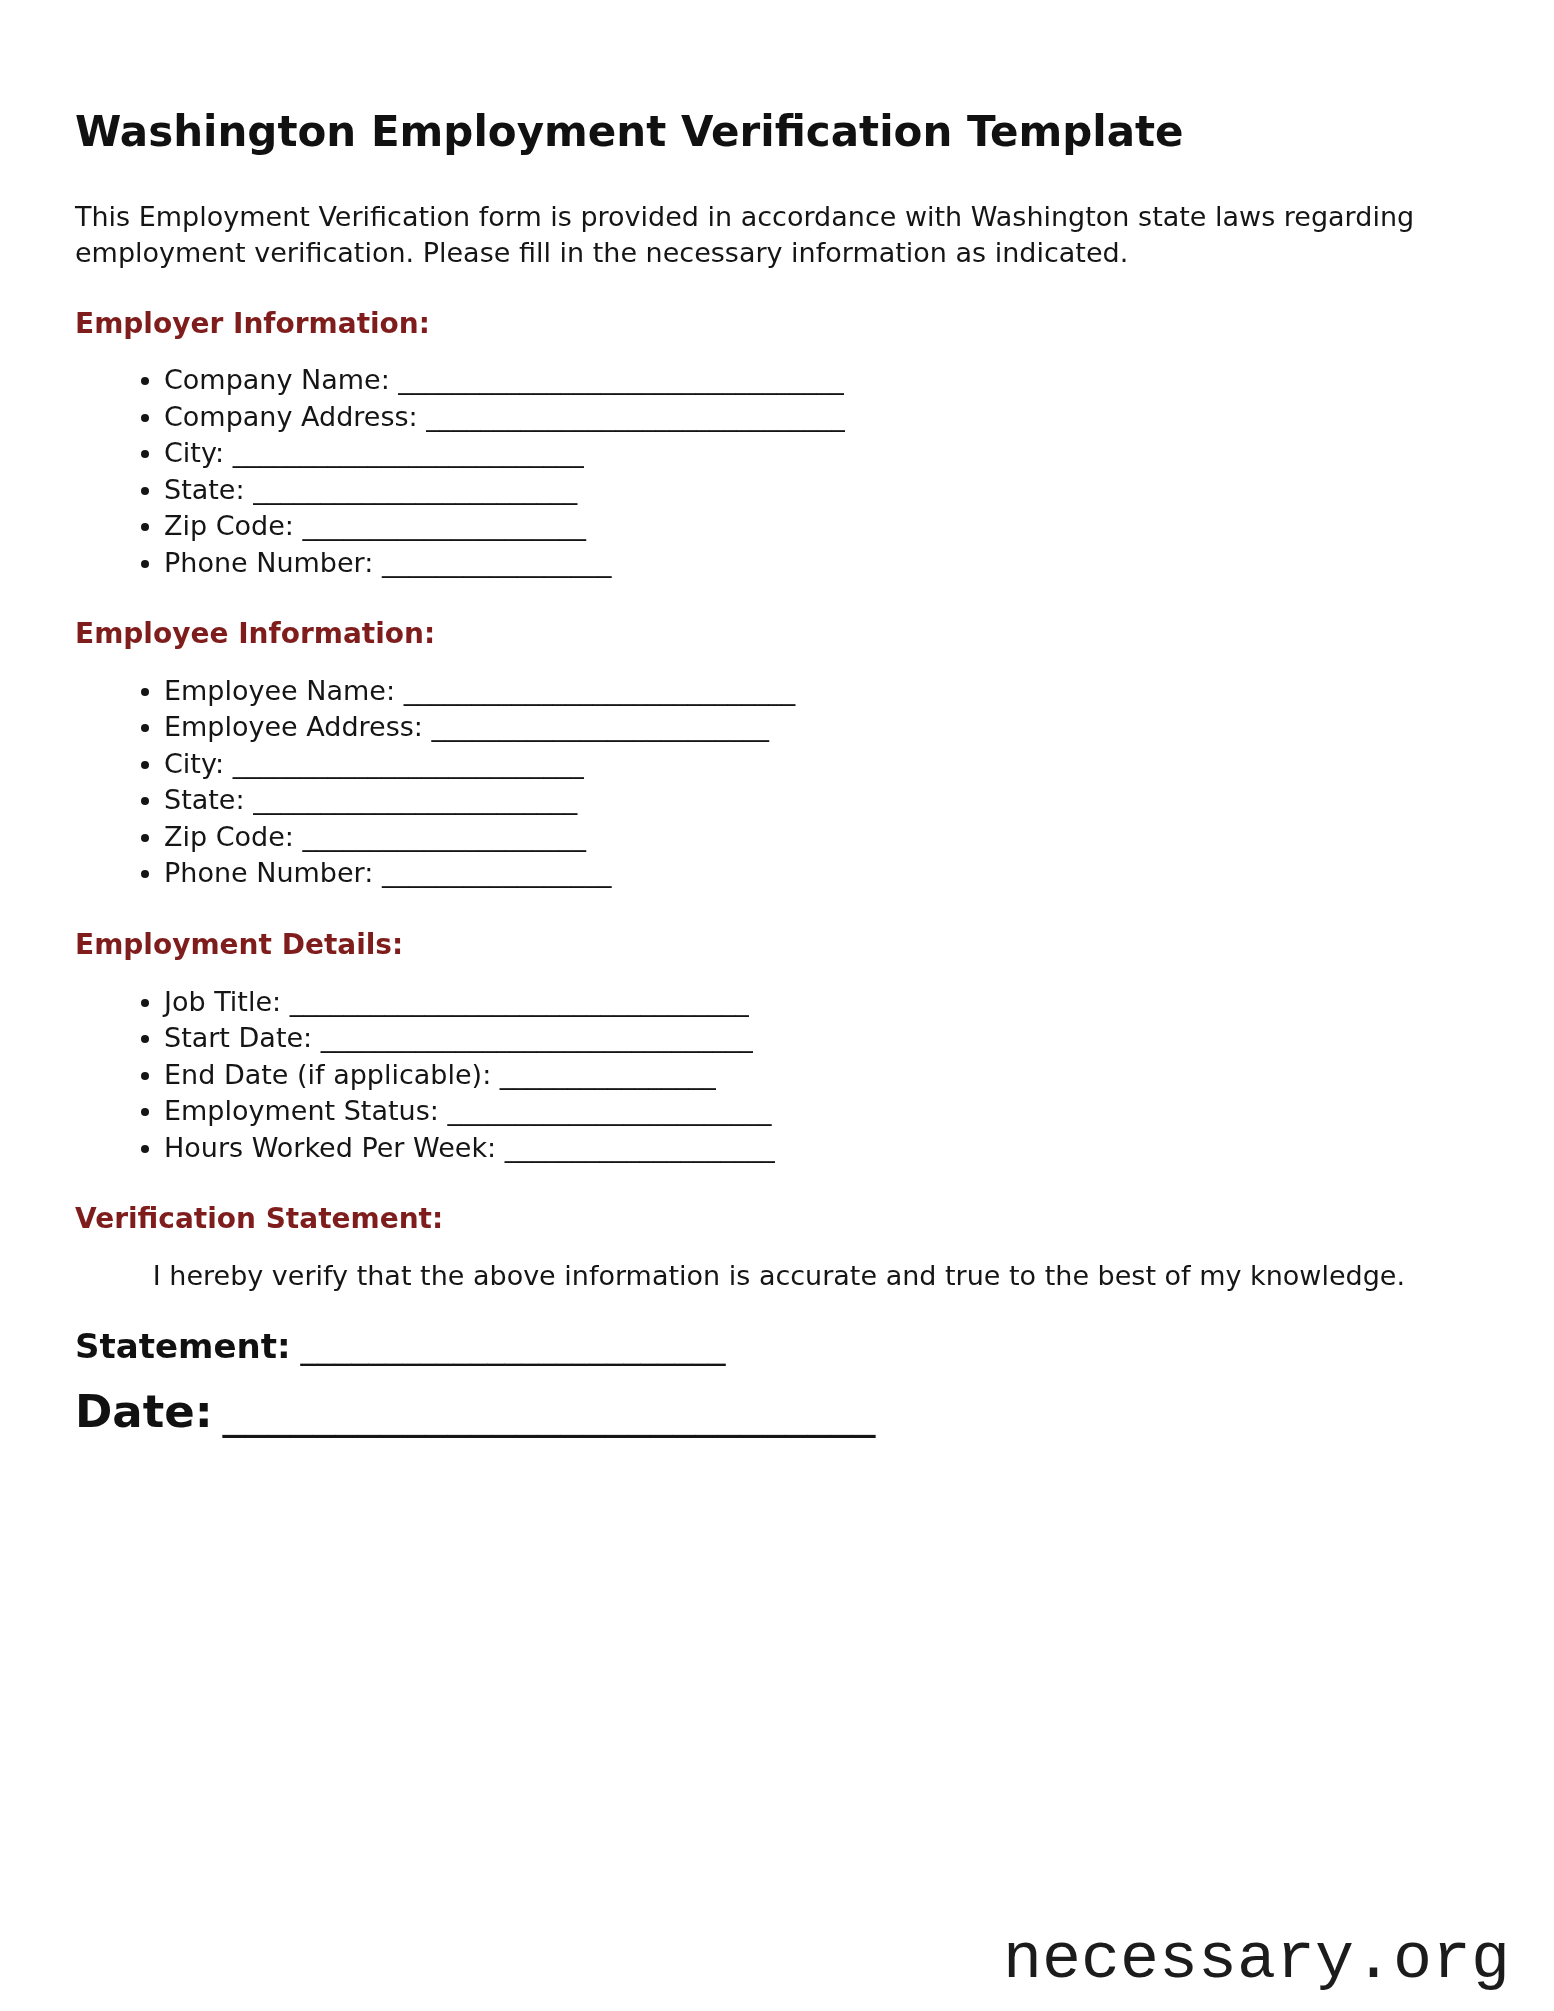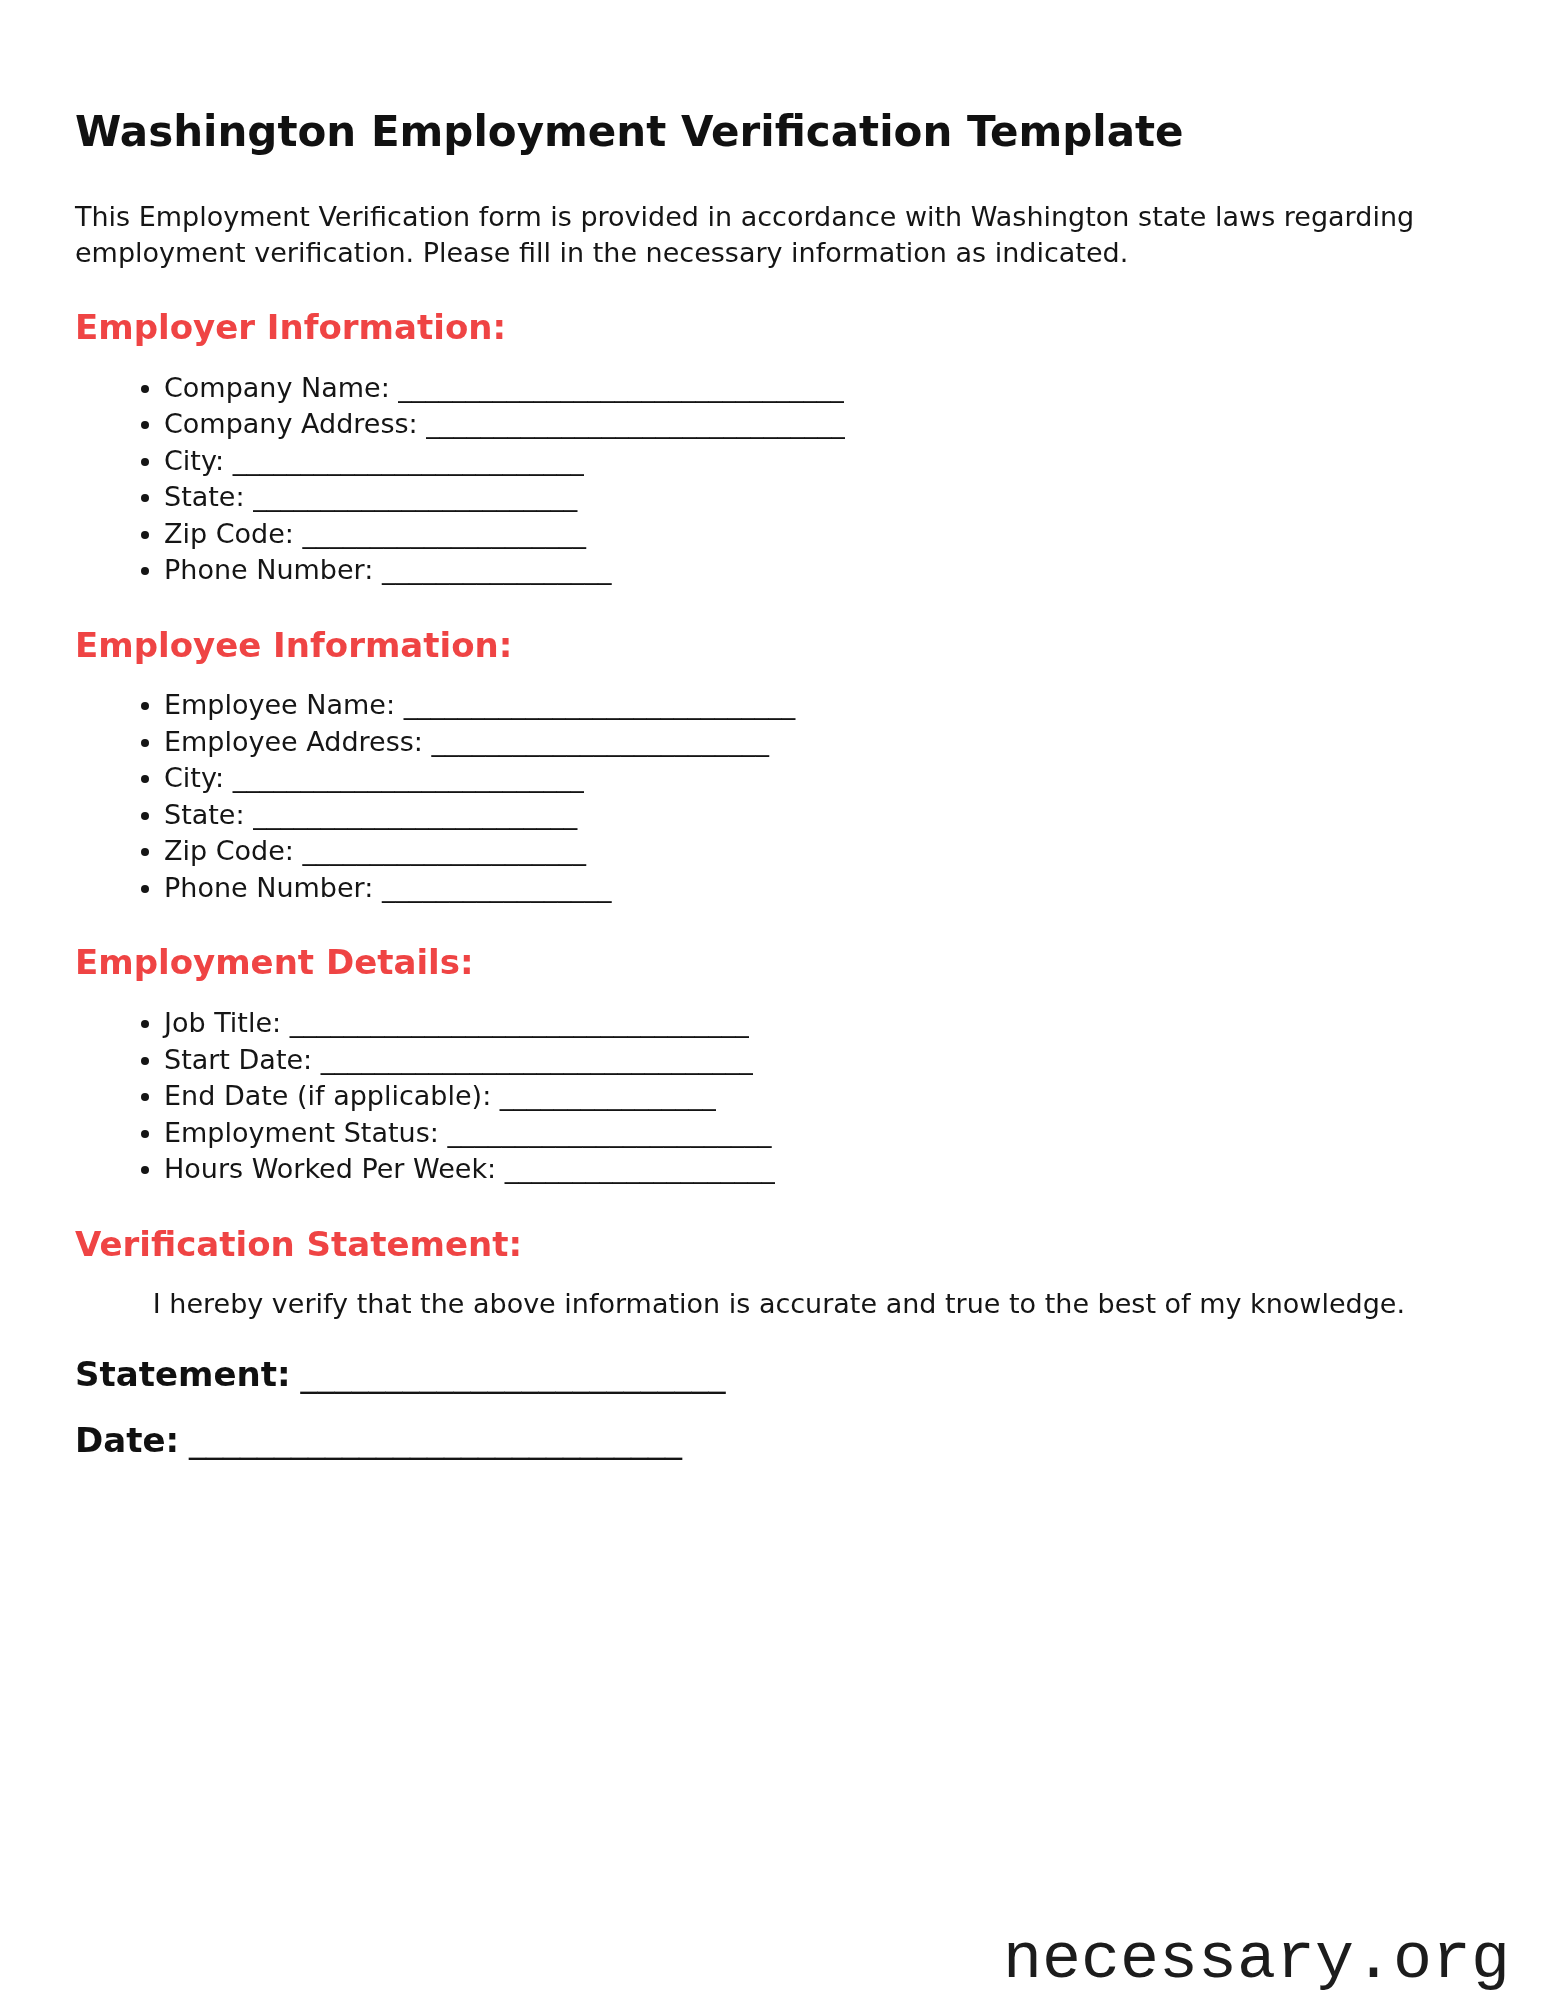--- a/index.html
+++ b/index.html
@@ -20,25 +20,25 @@
     line-height: 1.16;
     margin: 0 0 42px 0;
     color: #111111;
   }
   p.intro {
     font-size: 27px;
     line-height: 36px;
     margin: 0;
   }
   h2.section-heading {
-    font-size: 34px;
+    font-size: 28px;
     line-height: 1.2;
     font-weight: bold;
     margin: 36px 0 22px 0;
-    color: #ef4444;
+    color: #7f1d1d;
   }
   ul.field-list {
     list-style: disc;
     margin: 0;
     padding: 0 0 0 89px;
   }
   ul.field-list li {
     font-size: 27px;
     line-height: 36.5px;
     white-space: pre-wrap;
@@ -50,21 +50,21 @@
     max-width: 1330px;
     text-align: right;
   }
   p.sig-row {
     margin: 30px 0 0 0;
     font-size: 34px;
     line-height: 44px;
   }
   p.date-row {
     margin: 22px 0 0 0;
-    font-size: 34px;
+    font-size: 45px;
     line-height: 44px;
   }
   .bold-label { font-weight: bold; color: #111111; }
   .blank { font-weight: normal; margin-left: 10px; letter-spacing: 0; text-align: center; }
   .site-footer {
     position: absolute;
     top: 1925px;
     right: 44px;
     font-family: "Liberation Mono", "DejaVu Sans Mono", monospace;
     font-size: 65px;

